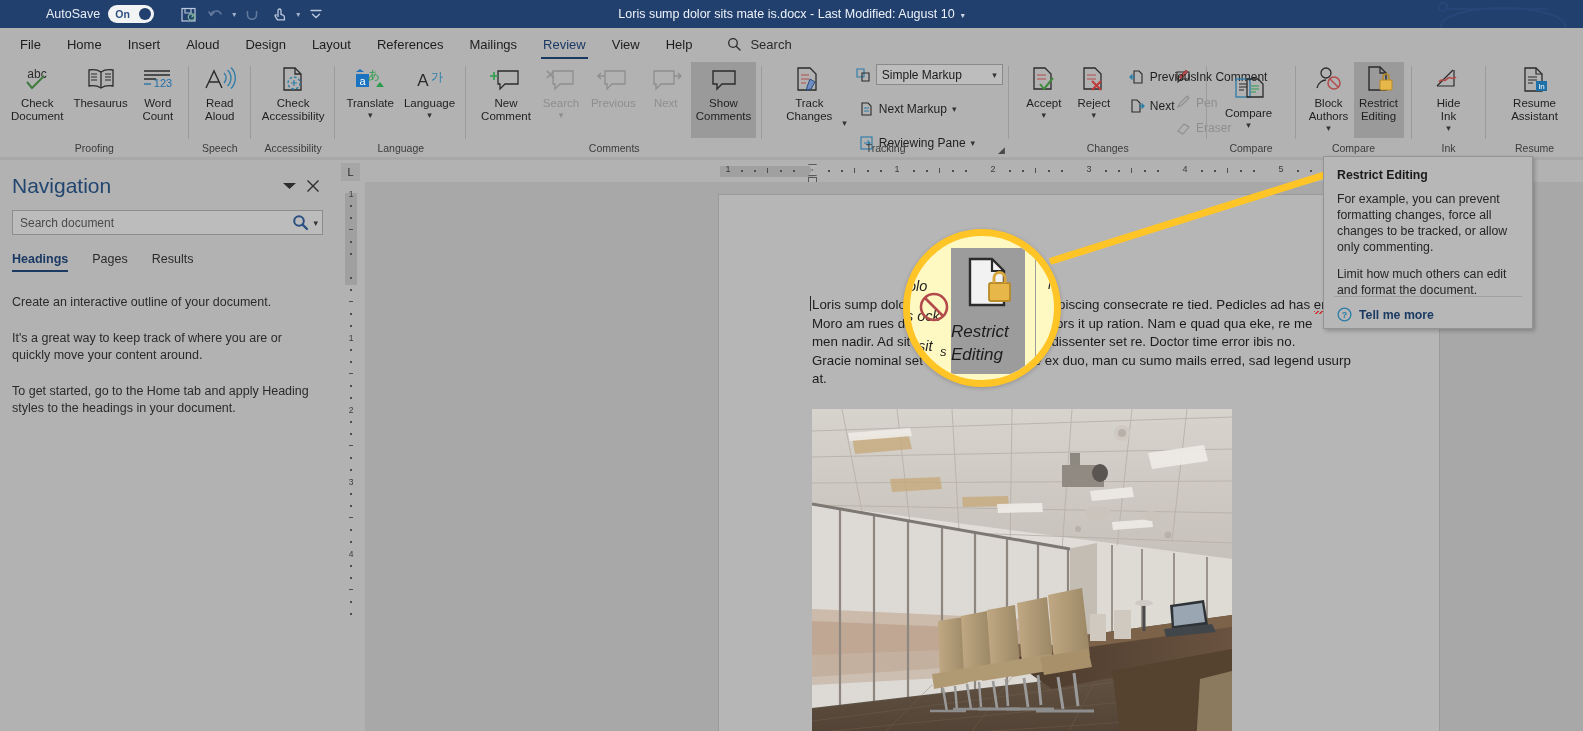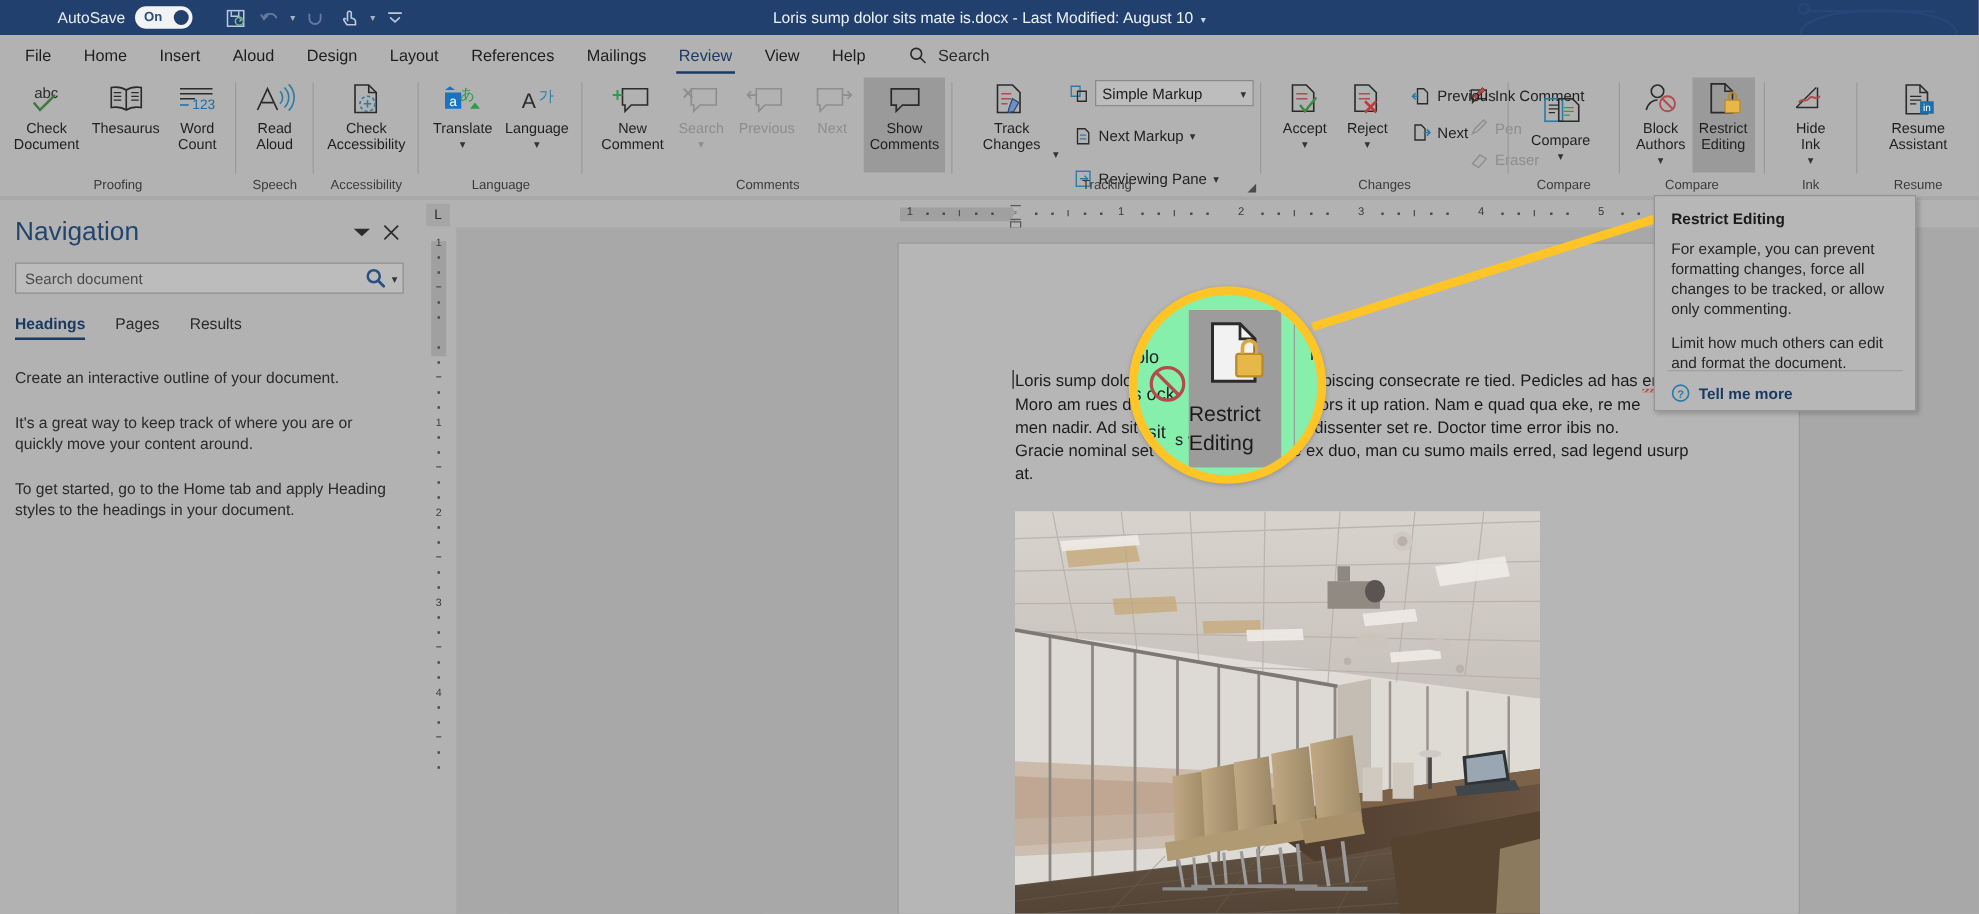--- a/index.html
+++ b/index.html
@@ -184,22 +184,23 @@
   .tt-more{
     position:absolute;left:13px;bottom:6px;display:flex;align-items:center;gap:7px;
     font-size:12.3px;color:#1b3a63;font-weight:700;
   }
   
   .mag-line{
     position:absolute;z-index:18;height:7px;background:#ffc425;transform-origin:0 50%;
   }
   .magnifier{
     position:absolute;top:229px;left:903px;width:158px;height:158px;border-radius:50%;
-    border:7px solid #ffc425;background:#86efac;overflow:hidden;z-index:20;
+    border:7px solid #ffc425;background:#fef9c3;overflow:hidden;z-index:20;
     box-shadow:0 1px 4px rgba(0,0,0,.2);
+    font-style:italic;
   }
   .mag-content{position:absolute;inset:0;}
   .mag-btn{
     position:absolute;top:12px;left:41px;width:74px;height:126px;background:#9c9c9c;
   }
   .mag-btn .mi{display:flex;align-items:center;justify-content:center;height:72px;}
   .mag-btn .ml{
     font-size:17px;color:#1c1c1c;text-align:center;line-height:23px;
   }
   .mag-sep{position:absolute;top:14px;left:125px;width:1px;height:120px;background:#9d9d9d;}

